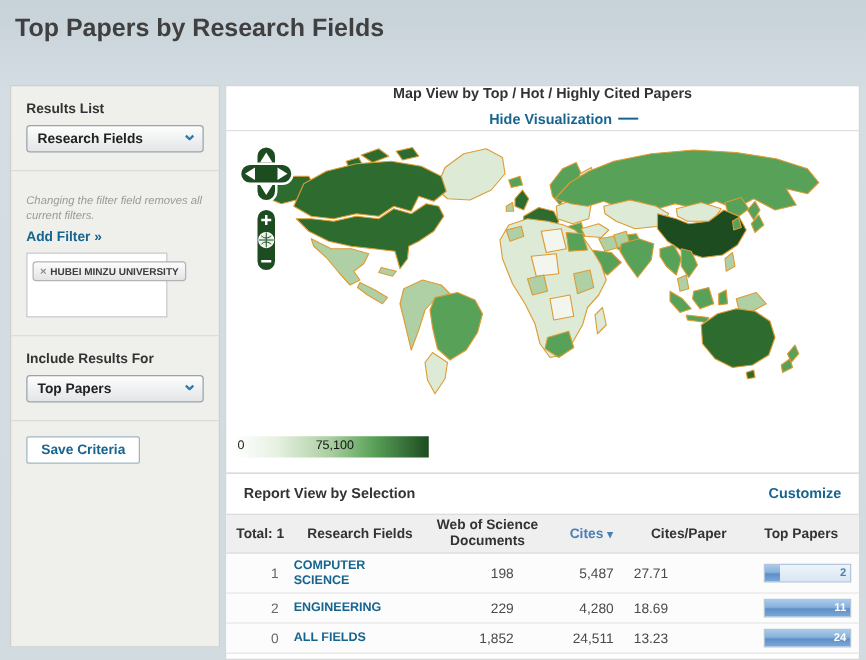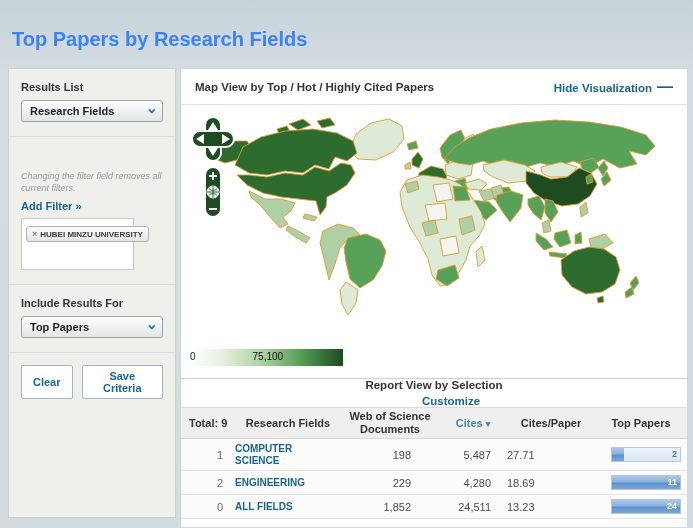--- a/index.html
+++ b/index.html
@@ -1,62 +1,62 @@
 <!DOCTYPE html>
 <html><head>
 <meta charset="utf-8">
 <style>
   * { margin:0; padding:0; box-sizing:border-box; }
   html,body { width:693px; height:528px; overflow:hidden; }
   body { font-family:"Liberation Sans", sans-serif; background:linear-gradient(180deg,#c6d1d8 0%,#d4dde2 14%,#d2dbe0 100%); position:relative; }
 
   
-  .page-title { position:absolute; left:12px; top:28px; font-size:20px; font-weight:bold; color:#3b82f6; }
+  .page-title { position:absolute; left:12px; top:12px; font-size:20px; font-weight:bold; color:#404040; }
 
   
   .sidebar { position:absolute; left:8px; top:68px; width:168px; height:450px; background:#efefec; border:1px solid #d0d0cd; }
   .side-section { padding:12px 12px 14px 12px; border-bottom:1px solid #dcdcd8; }
   .side-section.last { border-bottom:none; }
   .side-label { font-size:11px; font-weight:bold; color:#333; }
   .selectbox { margin-top:7px; width:142px; height:22px; border:1px solid #9aa4ab; border-radius:3px;
                background:linear-gradient(180deg,#fdfdfd,#e3e5e7); display:flex; align-items:center; justify-content:space-between; padding:0 4px 0 8px; cursor:pointer; }
   .selectbox .sel-text { font-size:11px; color:#222; font-weight:bold; }
   .selectbox .chev { color:#2b7bab; font-size:15px; font-weight:bold; line-height:10px; margin-top:-6px; }
   .help-circle { display:inline-flex; align-items:center; justify-content:center; width:13px; height:13px; border-radius:50%;
                  background:#2b7bab; color:#fff; font-size:9px; font-weight:bold; margin-left:4px; vertical-align:-2px; }
-  .filter-note { margin-top:22px; font-size:9px; font-style:italic; color:#9a9a9a; line-height:1.3; width:142px; }
+  .filter-note { margin-top:6px; font-size:9px; font-style:italic; color:#9a9a9a; line-height:1.3; width:142px; }
   .add-filter { display:inline-block; margin-top:6px; font-size:11px; font-weight:bold; color:#17648f; text-decoration:none; cursor:pointer; }
   .filter-box { margin-top:4px; width:113px; height:52px; background:#fff; border:1px solid #c6c6c6; padding:4px; }
   .filter-tag { display:inline-block; border:1px solid #b3b3b3; border-radius:3px; background:linear-gradient(180deg,#fcfcfc,#e4e4e4);
                 padding:2px 5px; font-size:8px; font-weight:bold; color:#3c3c3c; white-space:nowrap; cursor:pointer; }
   .filter-tag .x { color:#8a8a8a; margin-right:3px; font-size:9px; }
   .btn-row { display:flex; gap:9px; }
   .side-btn { background:#fff; border:1px solid #9fb6c4; border-radius:2px; padding:4px 11px; font-size:11px; font-weight:bold; color:#17648f; cursor:pointer; font-family:inherit; }
 
   
   .main { position:absolute; left:180px; top:68px; width:508px; height:460px; background:#fff; border:1px solid #d6d6d6; }
-  .panel-header { height:36px; display:flex; align-items:center; justify-content:space-between; padding:0 14px; border-bottom:1px solid #e0e0e0; }
+  .panel-header { height:36px; display:flex; align-items:center; justify-content:space-between; padding:0 14px; border-bottom:1px solid #e0e0e0;flex-direction:column; }
   .panel-title { font-size:11.5px; font-weight:bold; color:#333; }
   .blue-link { font-size:11.5px; font-weight:bold; color:#17648f; text-decoration:none; cursor:pointer;margin-left:34px; }
   .hide-dash { font-weight:bold; color:#17648f; margin-left:5px; }
 
   
   .map-body { position:relative; height:273px; }
   .map-svg { position:absolute; left:8px; top:2px; }
   .map-controls { position:absolute; left:10px; top:8px; }
   .legend { position:absolute; left:6px; top:244px; width:156px; height:17px;
             background:linear-gradient(90deg,#ffffff 0%,#e7f1e2 22%,#a9cd9f 50%,#58a158 72%,#1d4c20 100%); }
   .legend .lg-min { position:absolute; left:3px; top:2px; font-size:10px; color:#222; }
   .legend .lg-max { position:absolute; left:42%; top:2px; font-size:10px; color:#111; }
 
   .m0 { fill:#f2f6ee; } .m1 { fill:#dcead6; } .m2 { fill:#aed0a4; } .m3 { fill:#58a158; } .m4 { fill:#2d6b2f; } .m5 { fill:#1d4c20; }
   .map-svg path { stroke:#dd9c33; stroke-width:0.9; stroke-linejoin:round; }
 
   
-  .report-header { border-top:1px solid #cfcfcf; height:29px; display:flex; align-items:center; justify-content:space-between; padding:0 14px;flex-direction:column; }
+  .report-header { border-top:1px solid #cfcfcf; height:29px; display:flex; align-items:center; justify-content:space-between; padding:16px 14px; }
   .thead { display:grid; grid-template-columns:54px 106px 98px 68px 88px 1fr; background:#efefef; border-top:1px solid #dddddd; border-bottom:1px solid #d8d8d8; min-height:32px; align-items:center; }
   .th { font-size:11px; font-weight:bold; color:#333; text-align:center; line-height:1.15; }
   .th.total { text-align:left; padding-left:8px; }
   .th.cites-h { color:#4a7fb5; cursor:pointer; }
   .sort-arrow { font-size:9px; color:#4a7fb5; }
   .trow { display:grid; grid-template-columns:54px 106px 98px 68px 88px 1fr; align-items:center; border-bottom:1px solid #e4e4e4; background:#fcfcfc; padding:4px 0; }
   .td { font-size:11px; color:#4a4a4a; }
   .c-rank { text-align:right; padding-right:12px; color:#666; }
   .c-field a { font-size:10px; font-weight:bold; color:#17648f; text-decoration:none; line-height:1.15; display:block; width:92px; cursor:pointer; }
   .c-docs { text-align:right; padding-right:28px; }
@@ -96,21 +96,20 @@
   <div class="side-section">
     <div class="side-label">Include Results For</div>
     <div class="selectbox">
       <span class="sel-text">Top Papers</span>
       <span class="chev">⌄</span>
     </div>
   </div>
 
   <div class="side-section last">
     <div class="btn-row">
-      <button class="side-btn">Clear</button>
       <button class="side-btn">Save Criteria</button>
     </div>
   </div>
 </div>
 
 <div class="main">
 
   <div class="panel-header">
     <span class="panel-title">Map View by Top / Hot / Highly Cited Papers</span>
     <span>
@@ -210,21 +209,21 @@
       <span class="lg-max">75,100</span>
     </div>
   </div>
 
   <div class="report-header">
     <span class="panel-title">Report View by Selection</span>
     <a class="blue-link">Customize</a>
   </div>
 
   <div class="thead">
-    <div class="th total">Total: 9</div>
+    <div class="th total">Total: 1</div>
     <div class="th">Research Fields</div>
     <div class="th">Web of Science Documents</div>
     <div class="th cites-h">
       <span>Cites</span> <span class="sort-arrow">▾</span>
     </div>
     <div class="th">Cites/Paper</div>
     <div class="th">Top Papers</div>
   </div>
 
   <div>

